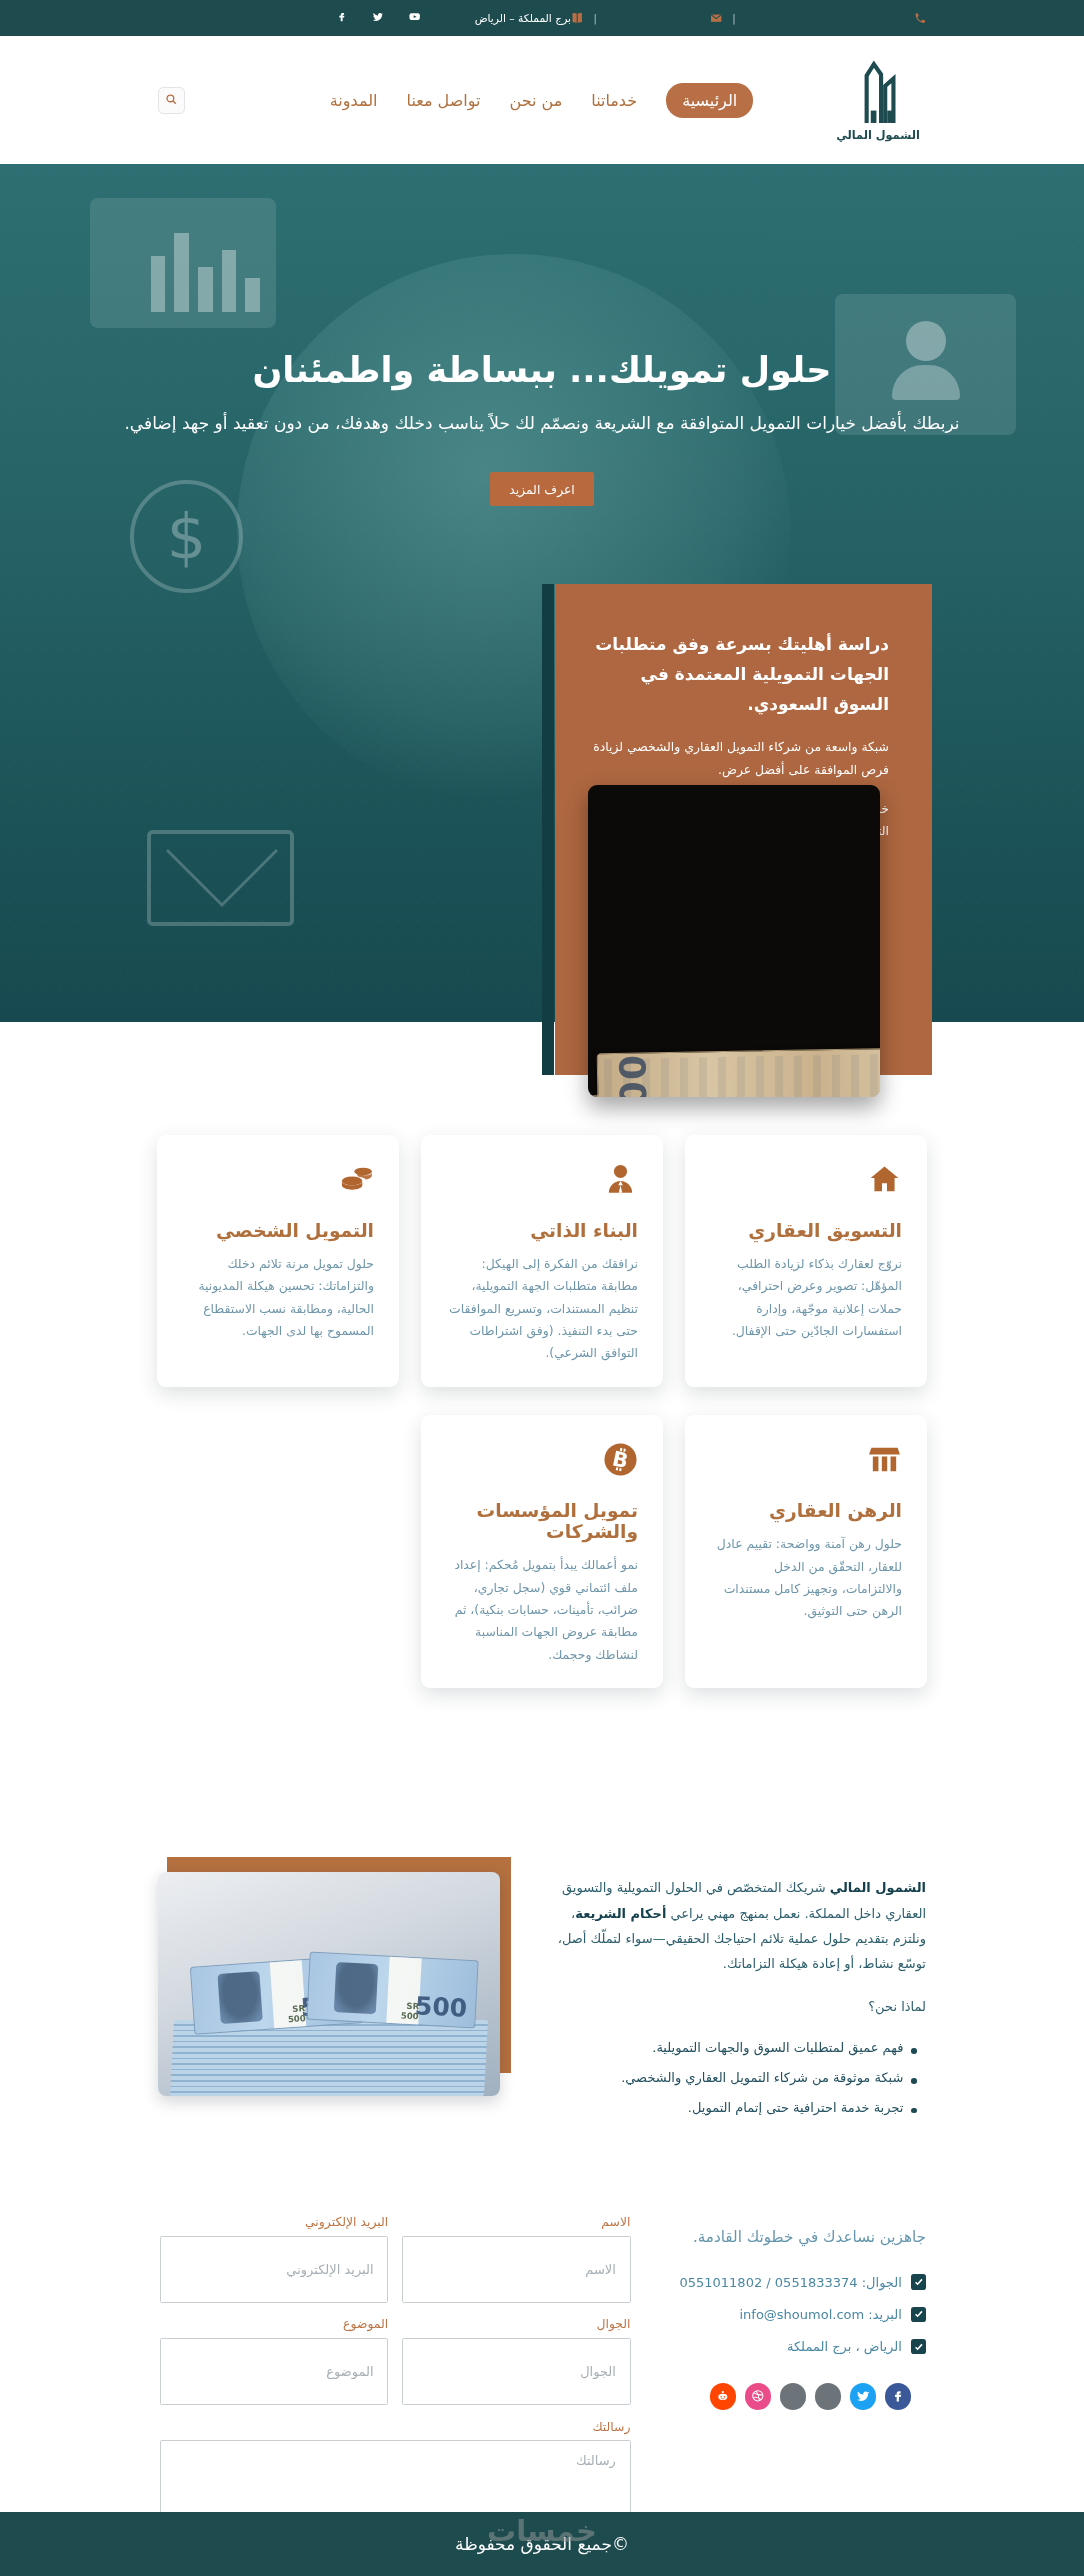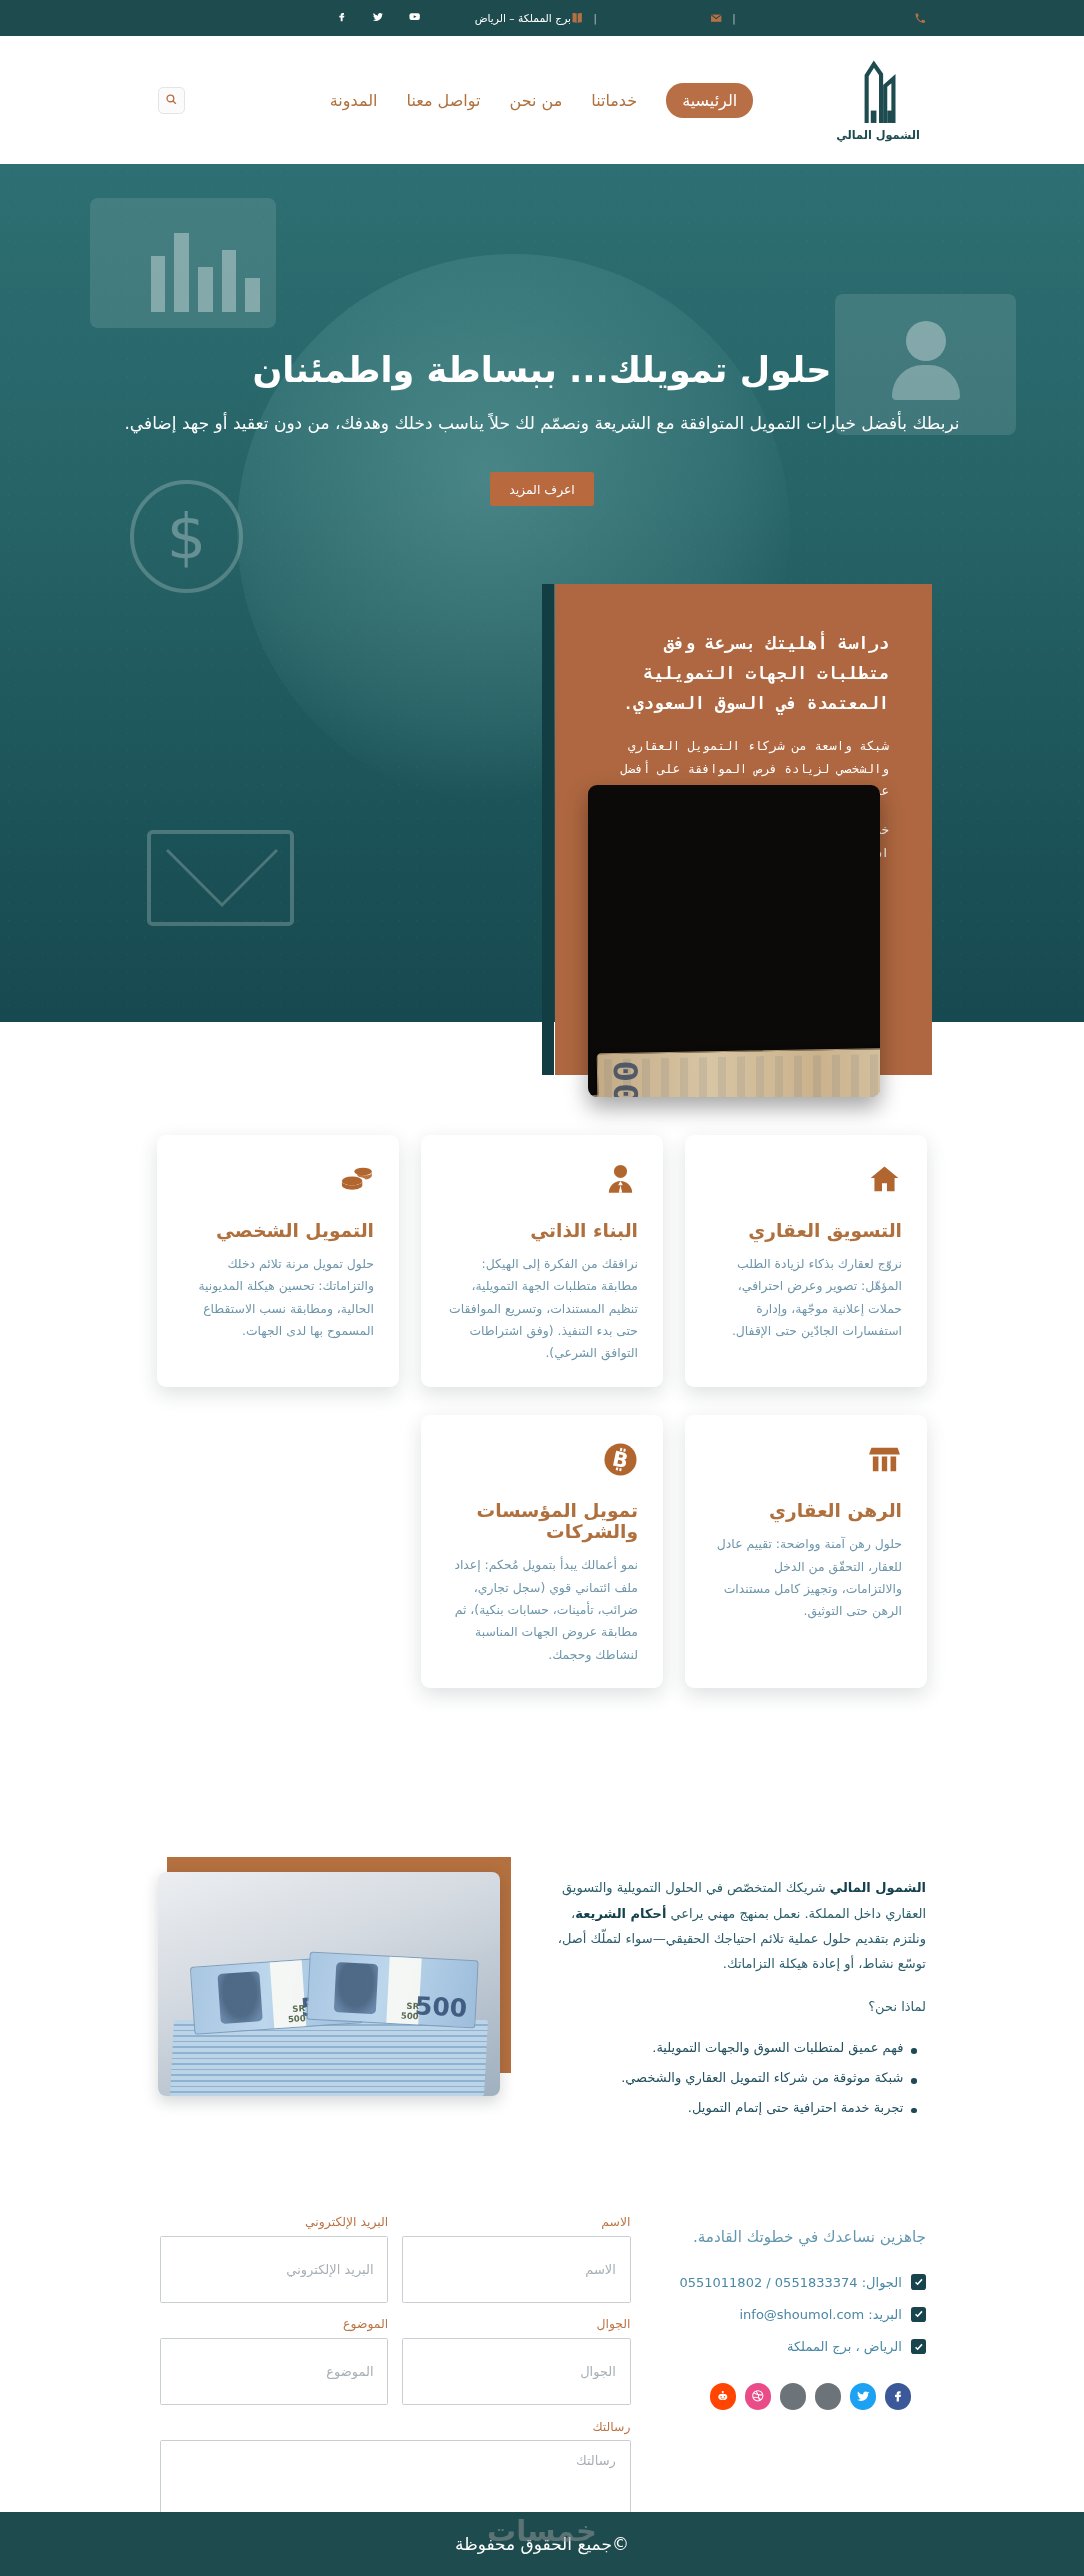--- a/index.html
+++ b/index.html
@@ -46,21 +46,21 @@
   .deco-mail { left:147px; top:666px; width:147px; height:96px; border:4px solid rgba(255,255,255,.22); border-radius:5.6px; }
   .deco-mail::before { content:""; position:absolute; left:-2.3px; top:-3.4px; width:106px; height:106px; border-right:4px solid rgba(255,255,255,.22); border-bottom:4px solid rgba(255,255,255,.22); transform:translate(18px,-35px) rotate(45deg) scale(.72); }
 
   .hero-content { position:relative; text-align:center; padding-top:186px; color:#fff; z-index:2; }
   .hero-title { font-size:35px; font-weight:700; letter-spacing:0; }
   .hero-sub { font-size:17px; line-height:1.95; margin:17px auto 0; width:847px; font-weight:400; }
   .hero-cta { display:inline-block; margin-top:32px; background:#b8693e; color:#fff; font-size:12.4px; padding:9.6px 19px; border-radius:2.3px; text-decoration:none; cursor:pointer; }
 
   
   .promo-accent { position:absolute; right:530px; top:420px; width:12px; height:491px; background:#123d43; z-index:3; }
-  .promo { position:absolute; right:152px; top:420px; width:377px; height:491px; background:#ae6740; color:#fff; z-index:3; padding:46px 43px 0 34px;font-family:Liberation Mono, monospace; }
+  .promo { position:absolute; right:152px; top:420px; width:377px; height:491px; background:#ae6740; color:#fff; z-index:3; padding:46px 43px 0 34px; }
   .promo-title { font-size:17px; font-weight:700; line-height:1.75; }
   .promo-line { font-size:12.4px; line-height:1.8; margin-top:17px; }
   .promo-img { position:absolute; top:201px; right:52px; width:292px; height:312px; border-radius:9px; background:#0c0a08; overflow:hidden; box-shadow:0 10.2px 22.6px rgba(0,0,0,.35); }
   .note { position:absolute; bottom:-22.6px; right:-34px; width:316px; height:72px; border-radius:4.5px; background:linear-gradient(90deg,#c3ab87 0%, #d8c5a3 35%, #cab28c 70%, #d9c7a7 100%); border:0.6px solid #a8916d; transform-origin:95% 110%; box-shadow:-2.3px 0 4.5px rgba(0,0,0,.35); }
   .note::before { content:""; position:absolute; inset:4.5px 5.6px; background:repeating-linear-gradient(90deg, rgba(90,100,120,.25) 0 8px, transparent 8px 19px); opacity:.5; }
   .note-500 { position:absolute; left:12.4px; top:10.2px; color:#3c4b60; font-size:36px; font-weight:700; transform:rotate(-90deg) translate(-9px,-16px); letter-spacing:1.1px; opacity:.85; }
 
   
   .services { margin-top:113px; }
   .services-grid { display:grid; grid-template-columns:repeat(3,242px); gap:28px 22px; justify-content:center; }

